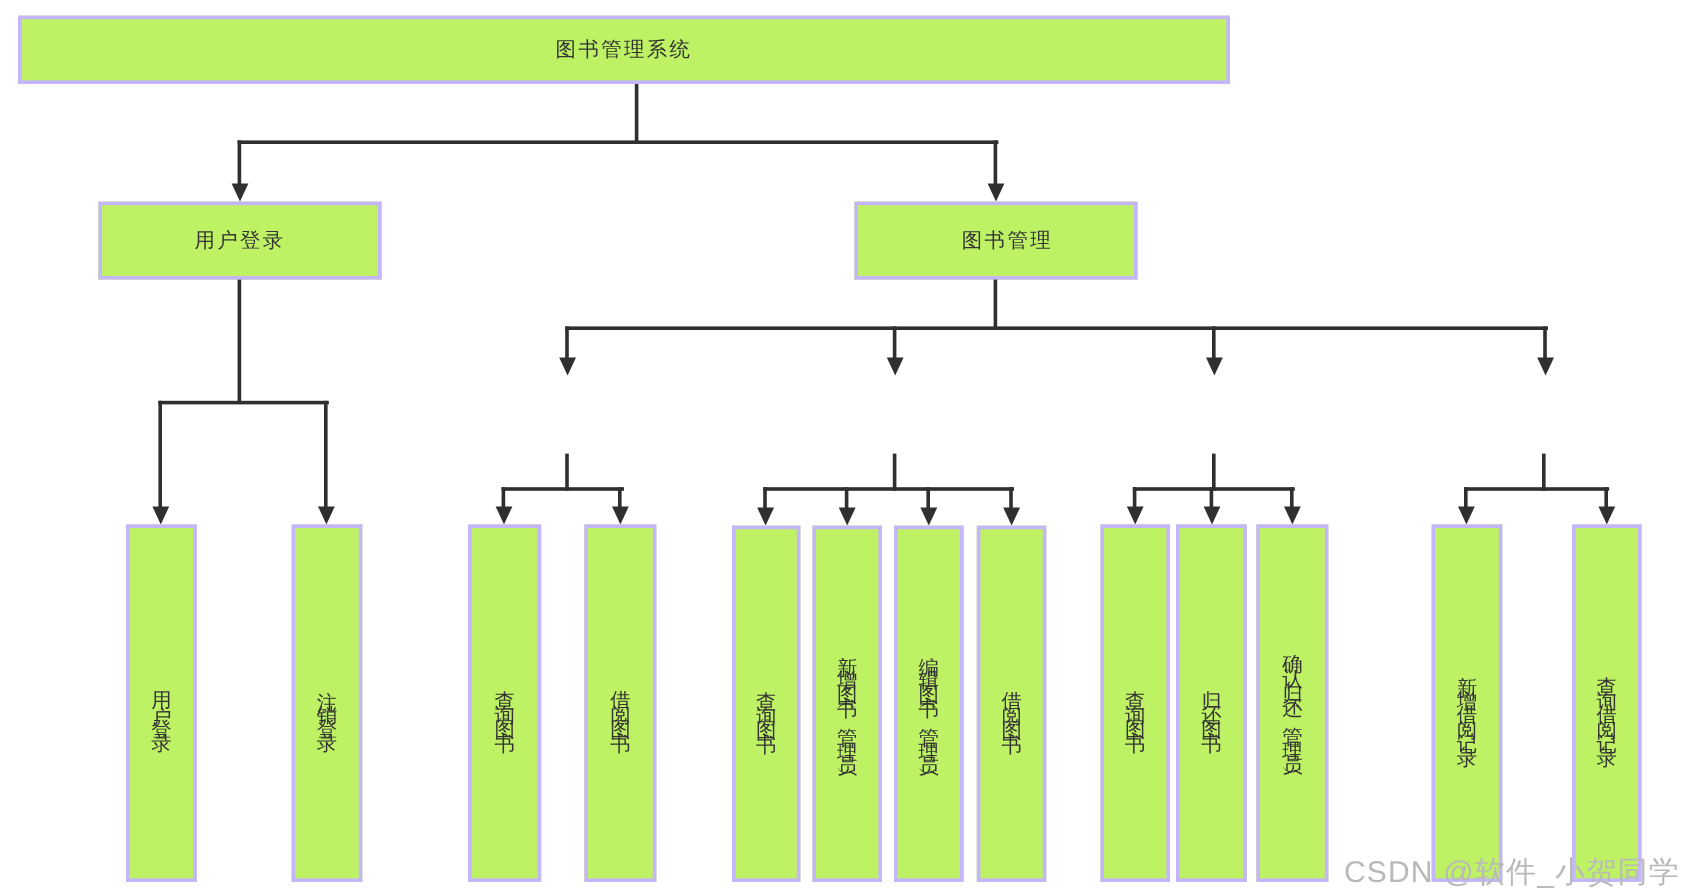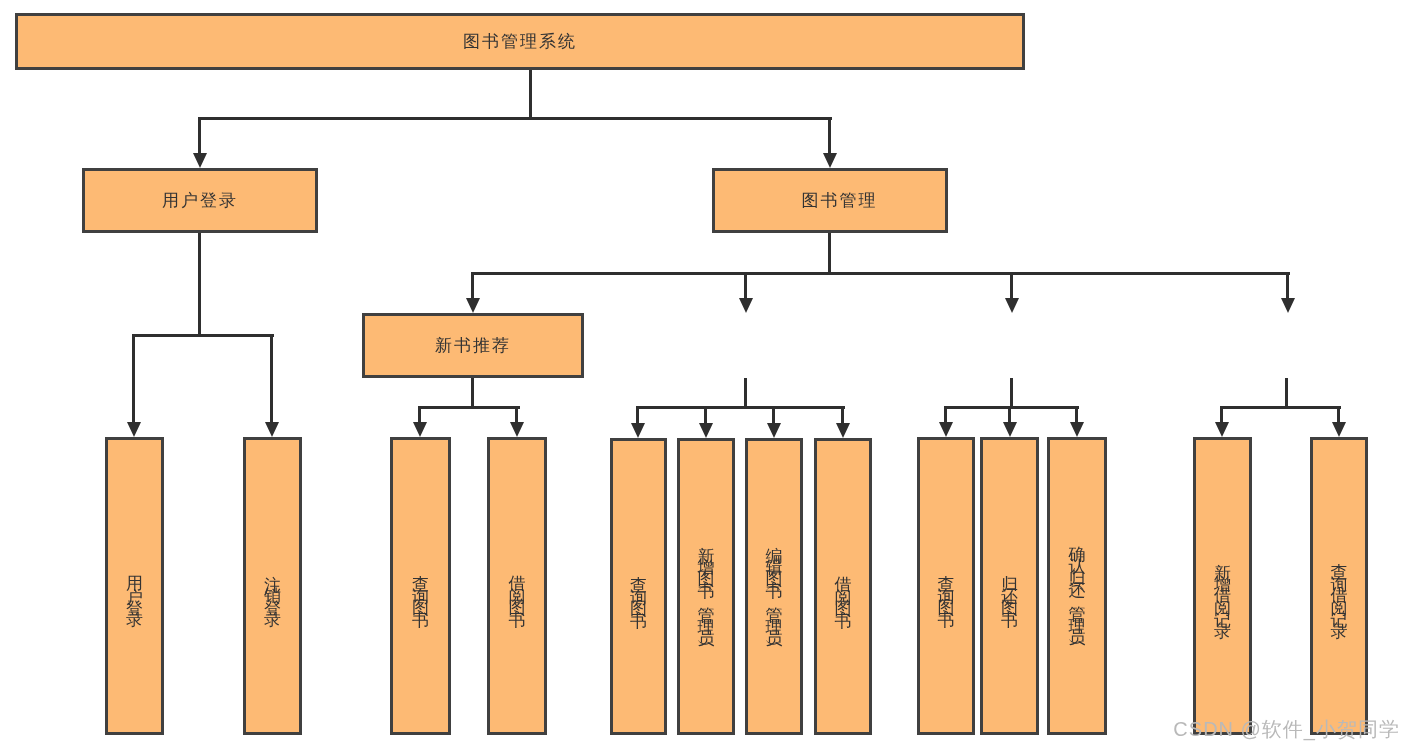--- a/index.html
+++ b/index.html
@@ -7,22 +7,22 @@
     position: relative;
     width: 1405px;
     height: 747px;
     background: #ffffff;
     font-family: "Liberation Sans", "DejaVu Sans", sans-serif;
     overflow: hidden;
   }
   .box {
     position: absolute;
     box-sizing: border-box;
-    border: 3px solid #404040;
-    background: #fdba74;
+    border: 3px solid #c4b5fd;
+    background: #bef264;
     display: flex;
     align-items: center;
     justify-content: center;
     color: #333333;
   }
   .box .lbl {
     font-size: 17px;
     letter-spacing: 2px;
     white-space: nowrap;
     color: #333333;
@@ -43,21 +43,21 @@
     width: 0;
     height: 0;
     border-left: 7px solid transparent;
     border-right: 7px solid transparent;
     border-top: 15px solid #2f2f2f;
   }
   .watermark {
     position: absolute;
     right: 5px;
     bottom: 4px;
-    font-size: 20px;
+    font-size: 25px;
     color: #b9b9b9;
     letter-spacing: 1px;
     white-space: nowrap;
   }
 </style>
 </head>
 <body>
 
 <div class="canvas">
 
@@ -90,23 +90,20 @@
   <div class="line" style="left:471px; top:272px; width:819px; height:3px;"></div>
   <div class="line" style="left:471px; top:272px; width:3px; height:28px;"></div>
   <div class="arrow" style="left:466px; top:298px;"></div>
   <div class="line" style="left:744px; top:272px; width:3px; height:28px;"></div>
   <div class="arrow" style="left:739px; top:298px;"></div>
   <div class="line" style="left:1010px; top:272px; width:3px; height:28px;"></div>
   <div class="arrow" style="left:1005px; top:298px;"></div>
   <div class="line" style="left:1286px; top:272px; width:3px; height:28px;"></div>
   <div class="arrow" style="left:1281px; top:298px;"></div>
 
-  <div class="box" style="left:362px; top:313px; width:222px; height:65px;">
-    <span class="lbl">新书推荐</span>
-  </div>
 
   <div class="line" style="left:471px; top:378px; width:3px; height:31px;"></div>
   <div class="line" style="left:418px; top:406px; width:102px; height:3px;"></div>
   <div class="line" style="left:418px; top:406px; width:3px; height:19px;"></div>
   <div class="arrow" style="left:413px; top:422px;"></div>
   <div class="line" style="left:515px; top:406px; width:3px; height:19px;"></div>
   <div class="arrow" style="left:510px; top:422px;"></div>
 
   <div class="line" style="left:744px; top:378px; width:3px; height:31px;"></div>
   <div class="line" style="left:636px; top:406px; width:209px; height:3px;"></div>

